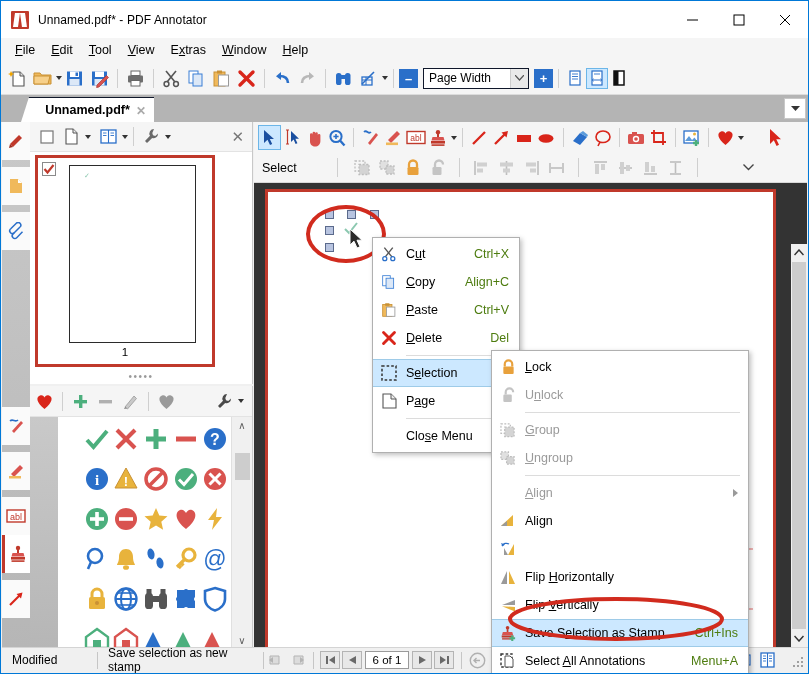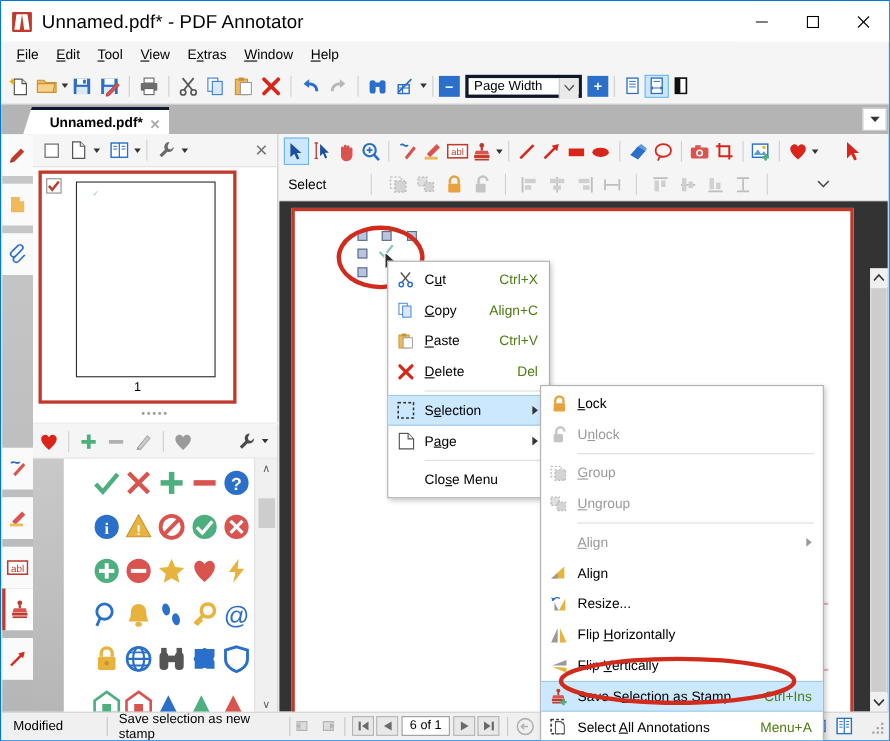--- a/index.html
+++ b/index.html
@@ -37,21 +37,21 @@
     position: absolute; left: 3px; top: 2px; width: 5px; height: 14px;
     background: #ffffff;
     transform: skewX(-8deg);
   }
   .app-icon .pg2 {
     position: absolute; left: 10px; top: 2px; width: 5px; height: 14px;
     background: #ffffff;
     transform: skewX(8deg);
   }
   .title-text {
-    font-size: 17px; color: #000; letter-spacing: 0.1px;
+    font-size: 12px; color: #000; letter-spacing: 0.1px;
   }
   .win-btns {
     position: absolute; right: 0; top: 0; height: 37px; display: flex;
   }
   .win-btn {
     width: 46px; height: 37px; display: flex; align-items: center; justify-content: center;
     font-size: 13px; color: #000; background: #ffffff;
   }
   .win-btn svg { display:block; }
 
@@ -76,21 +76,21 @@
   .tb-btn {
     width: 25px; height: 25px; display: flex; align-items: center; justify-content: center;
     position: relative;
   }
   .tb-sep { width: 1px; height: 19px; background: #cfcfcf; margin: 0 5px; }
   .caret-dn {
     width: 0; height: 0; border-left: 3px solid transparent; border-right: 3px solid transparent;
     border-top: 4px solid #333; margin-left: 1px;
   }
   .zoom-box {
-    width: 106px; height: 21px; background: #fff; border: 3px solid #0f172a;
+    width: 106px; height: 21px; background: #fff; border: 1px solid #0f172a;
     display: flex; align-items: center; font-size: 12px; padding-left: 5px; color: #000;
     position: relative;
   }
   .zoom-drop {
     position: absolute; right: 0; top: 0; width: 18px; height: 19px;
     background: #e9e9e9; border-left: 1px solid #cdcdcd;
     display: flex; align-items: center; justify-content: center;
   }
   .sq-btn {
     width: 19px; height: 19px; background: #2a6fc9; display: flex;
@@ -102,21 +102,21 @@
   }
   .pgmode.active { background: #cce8ff; border: 1px solid #6cb6e8; }
 
   
   .tabstrip {
     position: absolute; left: 0; top: 94px; width: 807px; height: 27px;
     background: #b4b4b4;
   }
   .doc-tab {
     position: absolute; left: 20px; top: 2px; width: 133px; height: 25px;
-    background: #ffffff; border-top: 3px solid #0f172a;
+    background: #ffffff; border-top: 1px solid #0f172a;
     display: flex; align-items: center; justify-content: center;
     font-size: 12.5px; font-weight: bold; color: #000;
     clip-path: polygon(8px 0, 100% 0, 100% 100%, 0 100%);
   }
   .doc-tab .tclose { position: absolute; right: 8px; top: 6px; color: #aaa; font-size: 12px; }
   .tab-overflow {
     position: absolute; right: 2px; top: 3px; width: 22px; height: 21px;
     background: #fff; border: 1px solid #c8c8c8;
     display: flex; align-items: center; justify-content: center;
   }
@@ -1025,21 +1025,21 @@
         <div class="thumbbar"></div>
         <div class="arr" style="position:absolute;bottom:0;left:0;right:0">
           <svg width="10" height="7">
               <path d="M0.5 1 L5 6 L9.5 1" fill="none" stroke="#333" stroke-width="1.5"></path>
             </svg>
         </div>
       </div>
     </div>
   </div>
 
-  <div class="ctxmenu" style="left:351px; top:236px; width:148px;">
+  <div class="ctxmenu" style="left:371px; top:236px; width:148px;">
     <div class="ctx-item">
       <span class="ctx-ico">
         <svg width="16" height="16" viewBox="0 0 19 19">
             <line x1="4" y1="2" x2="13" y2="13" stroke="#555" stroke-width="1.6"></line>
             <line x1="14" y1="2" x2="5" y2="13" stroke="#555" stroke-width="1.6"></line>
             <circle cx="4.5" cy="15" r="2.4" fill="none" stroke="#2a6fc9" stroke-width="1.5"></circle>
             <circle cx="14" cy="15" r="2.4" fill="none" stroke="#2a6fc9" stroke-width="1.5"></circle>
           </svg>
       </span>
       <span class="ctx-lbl">C<u>u</u>t</span>
@@ -1156,21 +1156,20 @@
     </div>
     <div class="ctx-item">
       <span class="ctx-ico">
         <svg width="16" height="15" viewBox="0 0 16 15">
             <path d="M8 13 L14 2 L14 13 z" fill="#e8b33c"></path>
             <path d="M8 13 L4 6 L4 13 z" fill="#9a9a9a"></path>
             <path d="M2 4 a5 5 0 0 1 7 -2" fill="none" stroke="#2a6fc9" stroke-width="1.3"></path>
             <path d="M1 1 L2.5 4.5 L5 2.5 z" fill="#2a6fc9"></path>
           </svg>
       </span>
-      <span class="ctx-lbl">Resize...</span>
     </div>
     <div class="ctx-item">
       <span class="ctx-ico">
         <svg width="16" height="15" viewBox="0 0 16 15">
             <path d="M7 1 L7 14 L1 14 z" fill="#9a9a9a"></path>
             <path d="M9 1 L9 14 L15 14 z" fill="#e8b33c"></path>
           </svg>
       </span>
       <span class="ctx-lbl">Flip <u>H</u>orizontally</span>
     </div>

